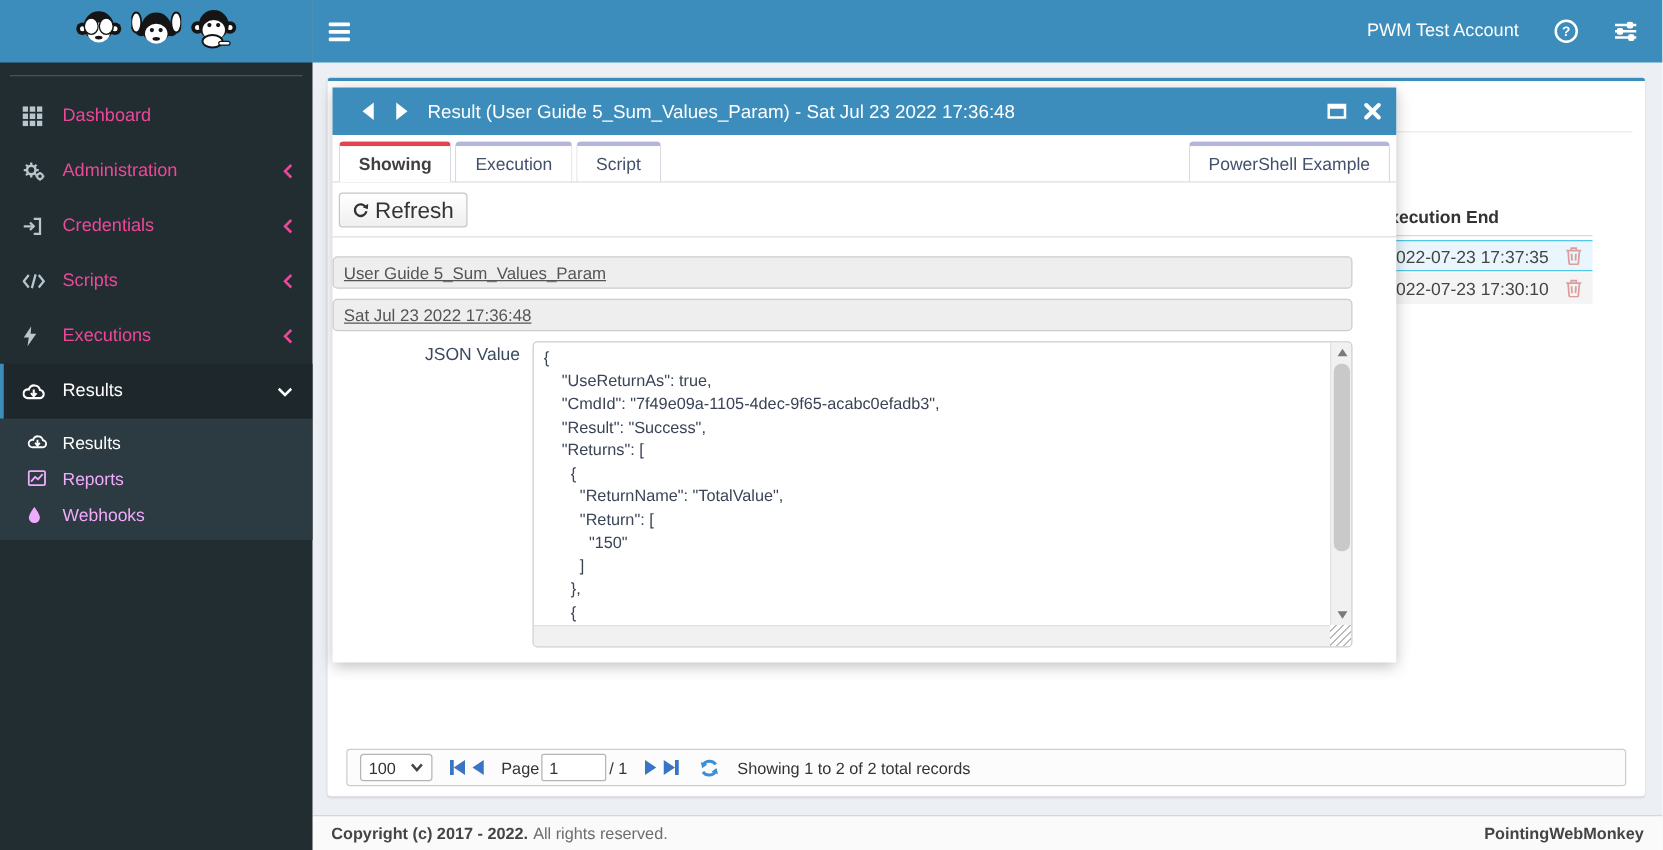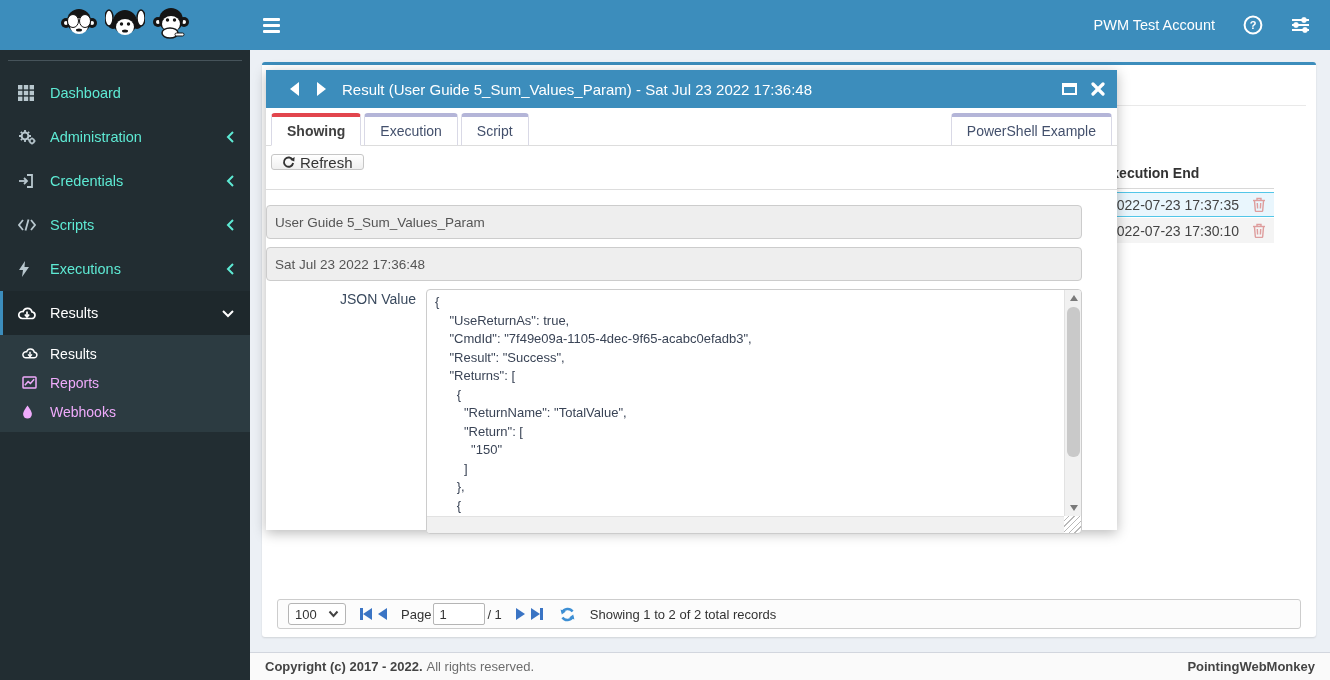--- a/index.html
+++ b/index.html
@@ -8,21 +8,21 @@
     width:1330px; height:680px; position:relative; overflow:hidden;
     font-family:"Liberation Sans", sans-serif; font-size:14px; color:#333;
     background:#ecf0f5;
   }
   
   .sidebar { position:absolute; left:0; top:0; width:250px; height:680px; background:#222d32; z-index:2; }
   .logo { height:50px; background:#3c8dbc; display:flex; align-items:center; justify-content:center; gap:6px; }
   .logo svg { display:block; }
   .side-sep { border-top:1px solid #46535a; margin:10px 8px 0 8px; }
   .menu { padding-top:10px; }
-  .menu-item { height:44px; display:flex; align-items:center; padding:0 15px; color:#5eead4; cursor:pointer; border-left:3px solid transparent; font-size:14.5px; }
+  .menu-item { height:44px; display:flex; align-items:center; padding:0 15px; color:#ec4899; cursor:pointer; border-left:3px solid transparent; font-size:14.5px; }
   .menu-item .mi-icon { width:22px; margin-right:10px; display:flex; align-items:center; color:#b8c7ce; }
   .menu-item .chev { margin-left:auto; display:flex; align-items:center; }
   .menu-item.active { background:#1e282c; border-left-color:#3c8dbc; color:#fff; }
   .menu-item.active .mi-icon { color:#fff; }
   .submenu { background:#2c3b41; padding:4px 0 6px 0; }
   .sub-item { height:29px; display:flex; align-items:center; padding:0 15px 0 22px; color:#f0abfc; cursor:pointer; font-size:14px; }
   .sub-item .mi-icon { width:20px; margin-right:8px; display:flex; align-items:center; }
   .sub-item.active { color:#fff; }
   
   .topbar { position:absolute; left:250px; top:0; width:1080px; height:50px; background:#3c8dbc; z-index:2; display:flex; align-items:center; }
@@ -67,28 +67,28 @@
   .closei { cursor:pointer; display:flex; }
   
   .tabbar { position:relative; height:38px; padding:4px 5px 0 5px; border-bottom:1px solid #ddd; display:flex; align-items:flex-end; }
   .tab { height:33px; margin-bottom:-1px; padding:0 15px; display:flex; align-items:center; background:#fff;
          border:1px solid #d9d9e6; border-bottom:1px solid #ddd; border-top:4px solid #b4b5d8;
          border-radius:4px 4px 0 0; margin-right:3px; color:#43506c; cursor:pointer; font-size:14px; }
   .tab.active { border-top-color:#e2454d; border-bottom-color:#fff; font-weight:bold; color:#404040; }
   .tab.right-tab { margin-left:auto; margin-right:0; }
   
   .toolbar { height:44px; padding:8px 5px; border-bottom:1px solid #ddd; }
-  .btn-refresh { height:16px; padding:0 10px; background:linear-gradient(#ffffff,#efefef); border:1px solid #c6c6c6;
-                 border-radius:3px; display:inline-flex; align-items:center; gap:5px; font-size:15px; color:#333; cursor:pointer; }
+  .btn-refresh { height:28px; padding:0 10px; background:linear-gradient(#ffffff,#efefef); border:1px solid #c6c6c6;
+                 border-radius:3px; display:inline-flex; align-items:center; gap:5px; font-size:18px; color:#333; cursor:pointer; }
   
   .form-area { padding:15px 35px 0 0; }
   .form-row { display:flex; margin-bottom:8px; }
   .form-row .flabel { width:160px; text-align:right; padding-right:10px; color:#3a4a5e; font-size:14px; padding-top:5px; flex:none; }
   .finput { flex:1; height:26px; background:#eee; border:1px solid #ccc; border-radius:4px; color:#555;
-            font-size:13.5px; padding:16px 8px; font-family:"Liberation Sans",sans-serif; }
+            font-size:13.5px; padding:4px 8px; font-family:"Liberation Sans",sans-serif;text-decoration:underline; }
   .json-row .flabel { padding-top:2px; }
   .json-box { flex:1; height:245px; border:1px solid #ccc; border-radius:4px; background:#fff; position:relative; overflow:hidden; }
   .json-text { position:absolute; left:0; top:0; right:17px; bottom:17px; overflow:hidden;
                padding:3px 8px; white-space:pre; font-family:"Liberation Sans",sans-serif;
                font-size:13px; line-height:18.5px; color:#3a4456; }
   .vscroll { position:absolute; right:0; top:0; bottom:17px; width:17px; background:#f1f1f1; border-left:1px solid #e2e2e2; }
   .vscroll .arr { position:absolute; left:0; width:17px; height:16px; display:flex; align-items:center; justify-content:center; cursor:pointer; }
   .arr-up { top:0; } .arr-dn { bottom:0; }
   .arr i { width:0; height:0; }
   .arr-up i { border-left:4px solid transparent; border-right:4px solid transparent; border-bottom:6px solid #7a7a7a; }

